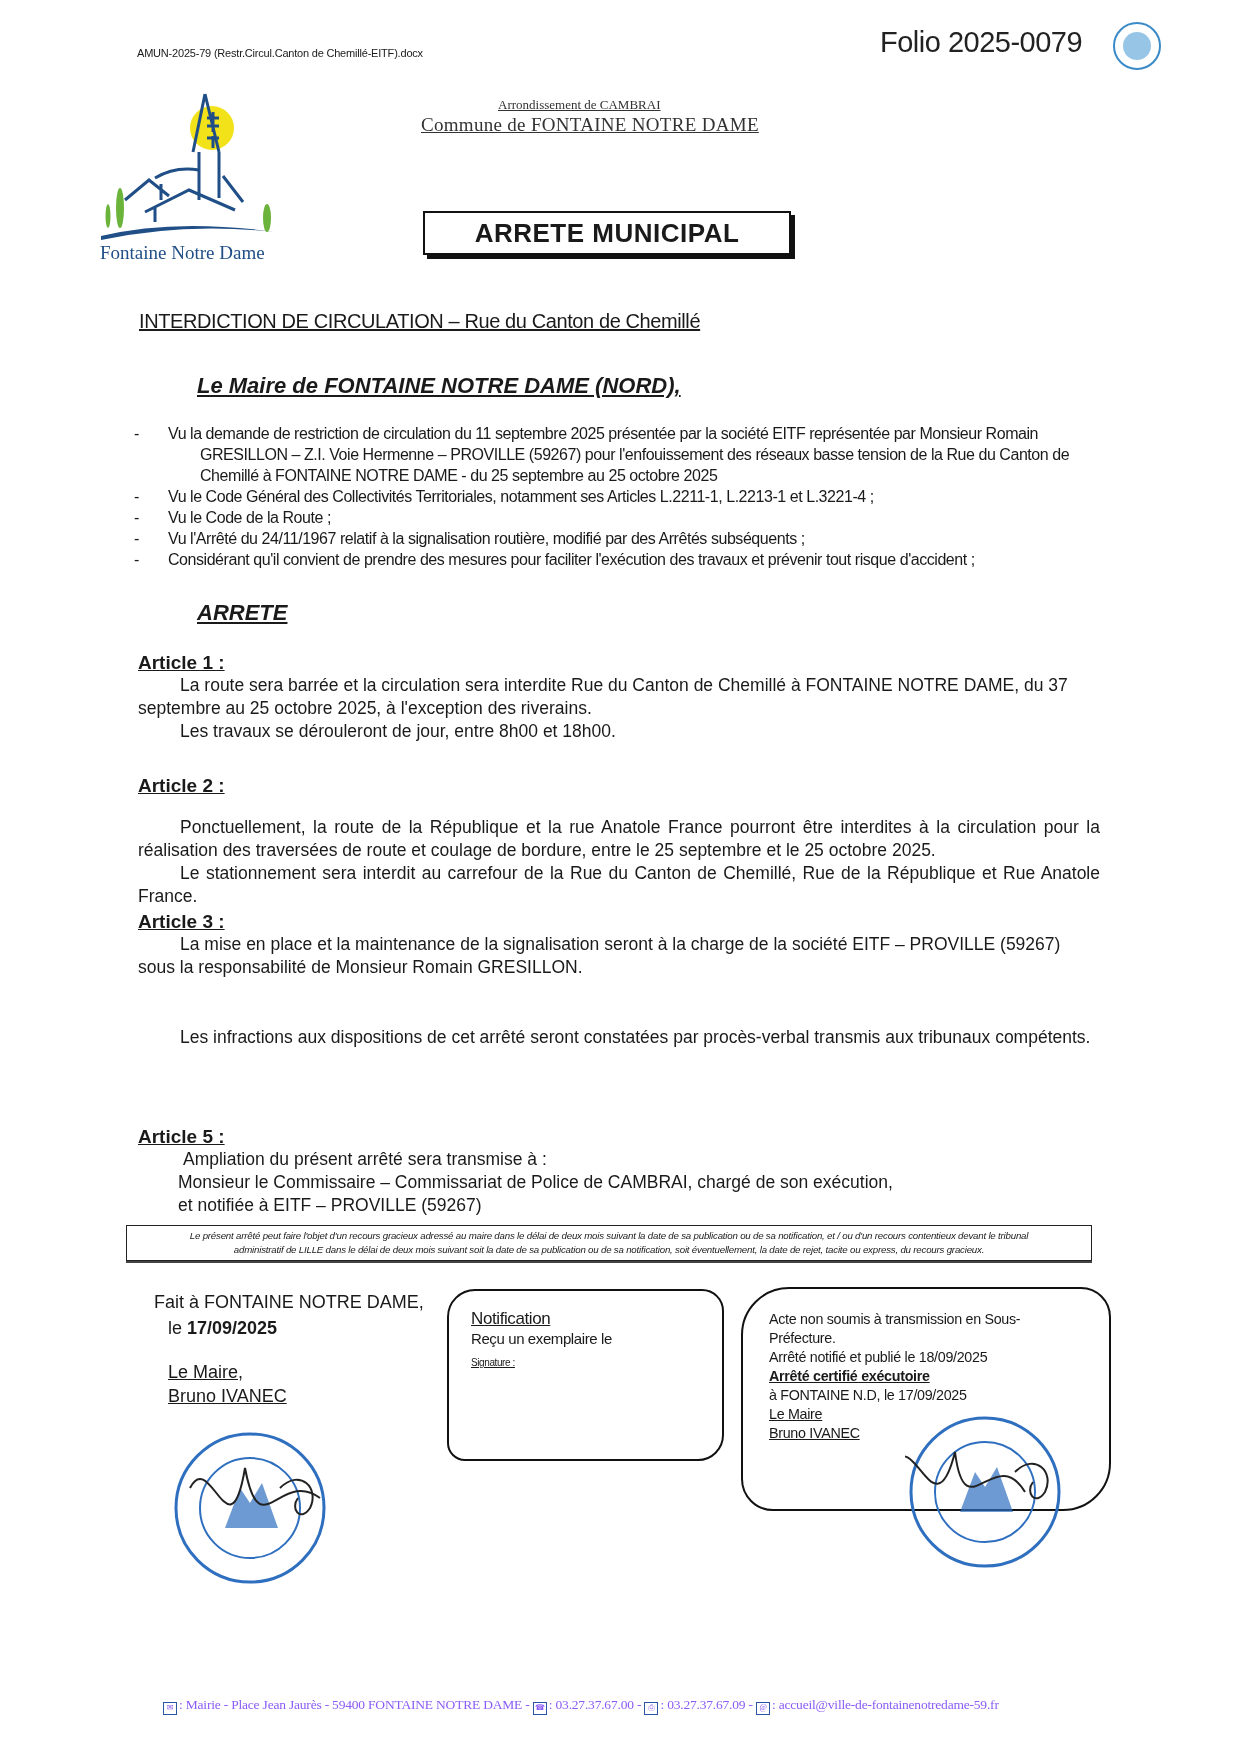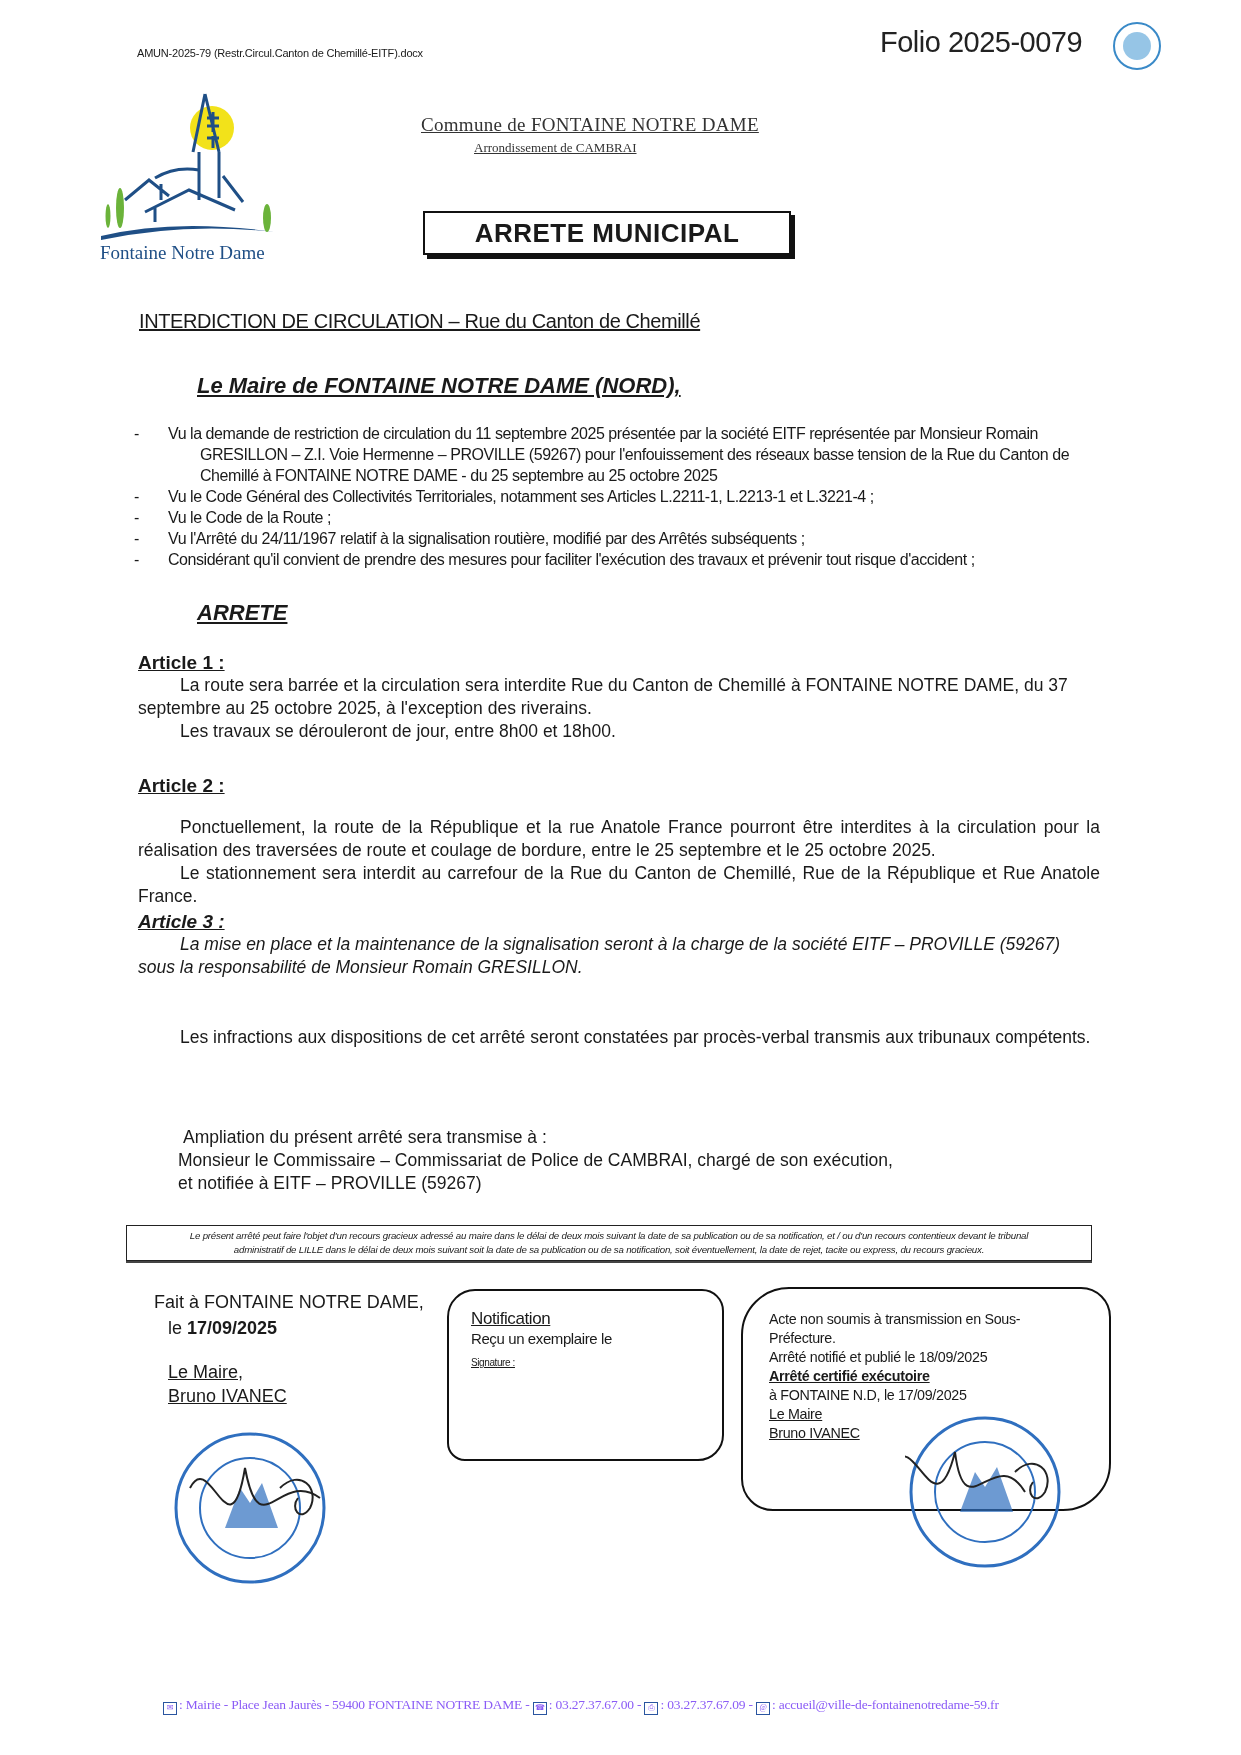--- a/index.html
+++ b/index.html
@@ -4,21 +4,21 @@
 <style>
   html, body { margin:0; padding:0; background:#fff; }
   body { width:1241px; height:1755px; position:relative; overflow:hidden; font-family:"Liberation Sans", sans-serif; color:#1a1a1a; }
   .abs { position:absolute; }
   .filename { left:137px; top:47px; font-size:11px; letter-spacing:-0.2px; }
   .folio { left:880px; top:26px; font-size:29px; font-weight:normal; letter-spacing:-0.5px; color:#222; }
   .seal-top { left:1113px; top:22px; width:48px; height:48px; border-radius:50%; border:2px solid #3a8ac8; box-sizing:border-box; }
   .seal-top::after { content:""; position:absolute; left:8px; top:8px; width:28px; height:28px; border-radius:50%; background:#7cb7e0; opacity:.8; }
   .logo { left:95px; top:82px; width:190px; height:160px; }
   .logo-text { left:100px; top:242px; font-family:"Liberation Serif", serif; font-size:19px; color:#1f4f86; }
-  .arrond { left:474px; top:97px; font-family:"Liberation Serif", serif; font-size:13px; text-decoration:underline; color:#333;margin-top:43px; }
+  .arrond { left:498px; top:97px; font-family:"Liberation Serif", serif; font-size:13px; text-decoration:underline; color:#333; }
   .commune { left:421px; top:114px; font-family:"Liberation Serif", serif; font-size:19px; text-decoration:underline; color:#333; letter-spacing:0.3px; }
   .arrete-box { left:423px; top:211px; width:368px; height:44px; border:2px solid #111; box-shadow:4px 4px 0 #111; box-sizing:border-box; display:flex; align-items:center; justify-content:center; font-size:26px; font-weight:bold; letter-spacing:0.5px; }
   .subject { left:139px; top:310px; font-size:20px; text-decoration:underline; letter-spacing:-0.4px; }
   .maire { left:197px; top:373px; font-size:22px; font-weight:bold; font-style:italic; text-decoration:underline; }
   .considerants { left:134px; top:423px; width:970px; font-size:16px; line-height:21px; letter-spacing:-0.45px; }
   .cons-item { display:flex; }
   .cons-dash { width:34px; flex:none; }
   .cons-text { flex:1; }
   .cons-cont { padding-left:66px; }
   .arrete-heading { left:197px; top:600px; font-size:22px; font-weight:bold; font-style:italic; text-decoration:underline; }
@@ -93,30 +93,31 @@
   <div class="article-body indent">La route sera barrée et la circulation sera interdite Rue du Canton de Chemillé à FONTAINE NOTRE DAME, du 37 septembre au 25 octobre 2025, à l'exception des riverains.</div>
   <div class="article-body indent">Les travaux se dérouleront de jour, entre 8h00 et 18h00.</div>
 </div>
 
 <div class="abs" style="left:138px;top:775px;">
   <div class="article-title">Article 2 :</div>
   <div class="article-body indent" style="margin-top:19px;text-align:justify">Ponctuellement, la route de la République et la rue Anatole France pourront être interdites à la circulation pour la réalisation des traversées de route et coulage de bordure, entre le 25 septembre et le 25 octobre 2025.</div>
   <div class="article-body indent" style="text-align:justify">Le stationnement sera interdit au carrefour de la Rue du Canton de Chemillé, Rue de la République et Rue Anatole France.</div>
 </div>
 
-<div class="abs" style="left:138px;top:911px;font-style:italic;">
+<div class="abs" style="left:138px;top:911px;">
   <div class="article-title">Article 3 :</div>
   <div class="article-body indent" style="">La mise en place et la maintenance de la signalisation seront à la charge de la société EITF – PROVILLE (59267) sous la responsabilité de Monsieur Romain GRESILLON.</div>
 </div>
 
 <div class="abs" style="left:138px;top:1026px;">
   <div class="article-body indent" style="text-align:justify">Les infractions aux dispositions de cet arrêté seront constatées par procès-verbal transmis aux tribunaux compétents.</div>
 </div>
 
 <div class="abs" style="left:138px;top:1126px;">
+  <div class="article-title">Article 5 :</div>
   <div class="article-body" style="padding-left:45px">Ampliation du présent arrêté sera transmise à :</div>
   <div class="article-body" style="padding-left:40px">Monsieur le Commissaire – Commissariat de Police de CAMBRAI, chargé de son exécution,</div>
   <div class="article-body" style="padding-left:40px">et notifiée à EITF – PROVILLE (59267)</div>
 </div>
 
 <div class="abs recours">
   <div>Le présent arrêté peut faire l'objet d'un recours gracieux adressé au maire dans le délai de deux mois suivant la date de sa publication ou de sa notification, et / ou d'un recours contentieux devant le tribunal</div>
   <div>administratif de LILLE  dans le délai de deux mois suivant soit la date de sa publication ou de sa notification, soit éventuellement, la date de rejet, tacite ou express, du recours gracieux.</div>
 </div>
 

